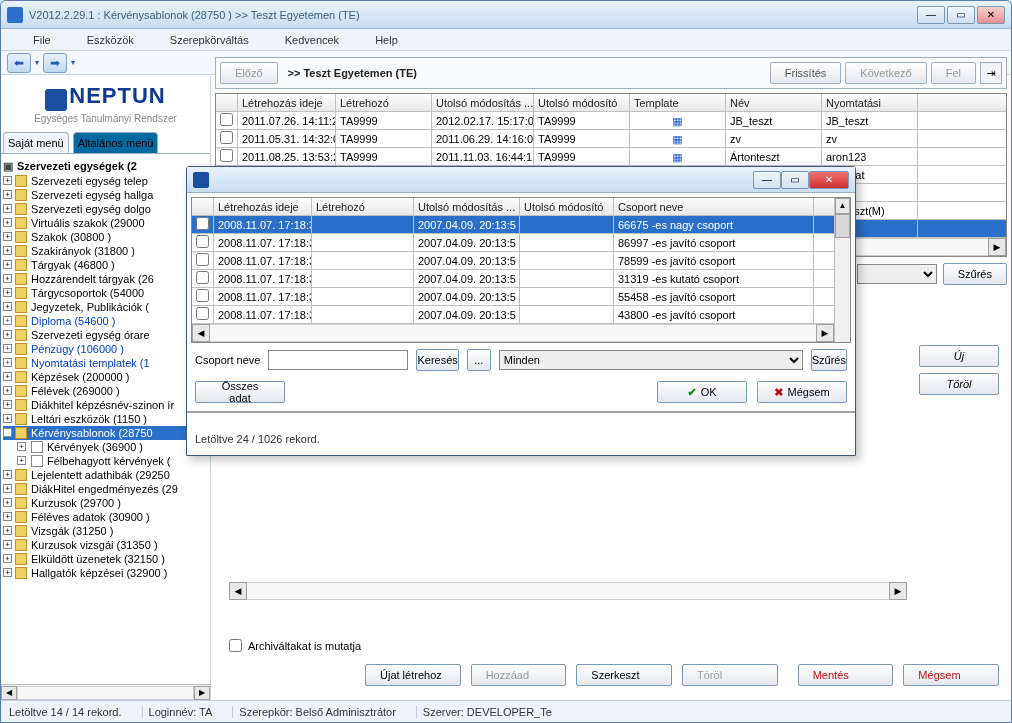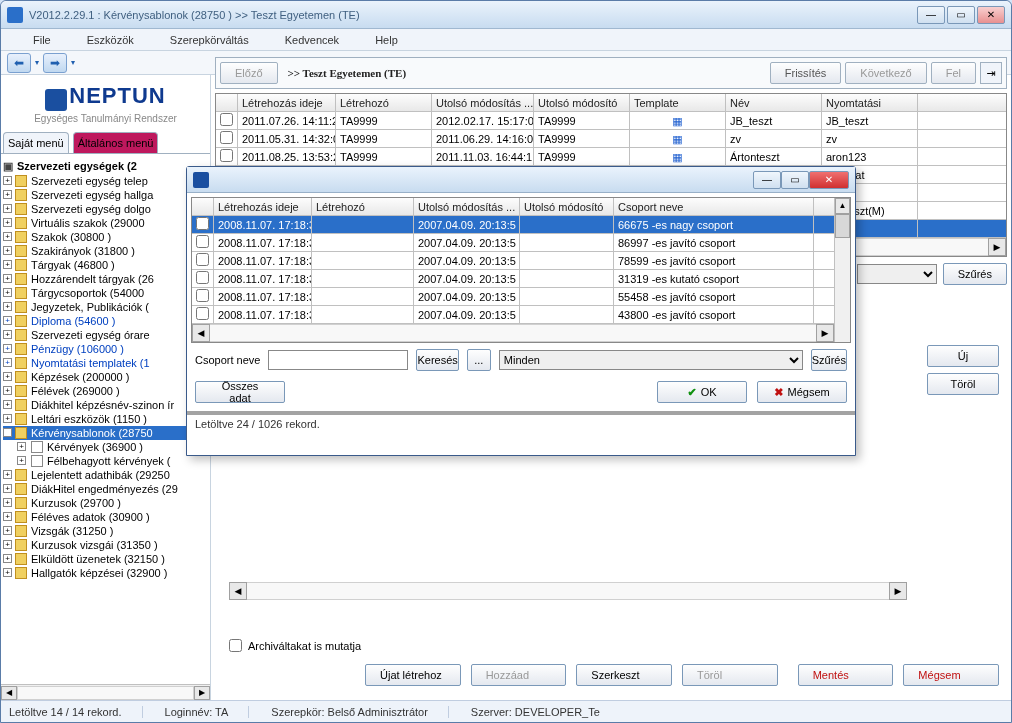--- a/index.html
+++ b/index.html
@@ -23,21 +23,21 @@
 .client { position: absolute; top: 74px; left: 0; right: 0; bottom: 22px; display: flex; background: #fff; }
 
 
 .leftpanel { width: 210px; border-right: 1px solid #c8d4e0; display: flex; flex-direction: column; background: #fff; }
 .logo-area { padding: 8px 4px 2px; text-align: center; }
 .logo-img { font-size: 22px; font-weight: bold; color: #0f3a8f; letter-spacing: 1px; }
 .logo-icon { display: inline-block; width: 22px; height: 22px; background: #1a4fa0; border-radius: 3px; vertical-align: middle; margin-right: 2px; }
 .logo-sub { font-size: 10px; color: #888; margin-top: 2px; }
 .tabs-left { display: flex; border-bottom: 1px solid #a0b0c0; margin-top: 6px; }
 .tab-left { padding: 4px 4px; border: 1px solid #a0b0c0; border-bottom: none; background: #f0f4fa; border-radius: 4px 4px 0 0; margin-right: 2px; margin-left: 2px; cursor: default; }
-.tab-left.active { background: #be185d; font-weight: normal; }
+.tab-left.active { background: #0369a1; font-weight: normal; }
 
 .tree { flex: 1; overflow: auto; padding: 4px 2px; }
 .tree-root { font-weight: bold; padding: 2px 0 2px 14px; position: relative; }
 .tree-root::before { content: "▣"; position: absolute; left: 0; color: #444; }
 .tree-item { padding: 1px 0 1px 28px; position: relative; white-space: nowrap; color: #000; cursor: default; }
 .tree-item.blue { color: #0040c0; }
 .tree-item.sel { background: #2a6fc9; color: #fff; }
 .tree-item .exp { position: absolute; left: 0; top: 2px; width: 9px; height: 9px; border: 1px solid #888; background: #fff; font-size: 8px; line-height: 7px; text-align: center; }
 .tree-item .ico { position: absolute; left: 12px; top: 1px; width: 12px; height: 12px; background: #f0d060; border: 1px solid #c09020; }
 .tree-item.sub { padding-left: 44px; }
@@ -47,21 +47,21 @@
 .tree-hscroll { height: 16px; border-top: 1px solid #c0c0c0; background: #f0f0f0; display: flex; align-items: center; }
 .tree-hscroll .sbtn { width: 16px; height: 14px; border: 1px solid #a0a0a0; background: #e8e8e8; text-align: center; font-size: 8px; line-height: 12px; }
 .tree-hscroll .strack { flex: 1; height: 14px; background: #f8f8f8; border: 1px solid #d0d0d0; }
 
 
 .mainarea { flex: 1; position: relative; background: #fff; padding: 0; }
 .actualarea { position: absolute; top: 0; left: 4px; right: 4px; bottom: 0; }
 .topbar { display: flex; align-items: center; height: 32px; margin-top: 0; }
 .topbar .btn { height: 22px; padding: 0 14px; border: 1px solid #a0b0c0; background: linear-gradient(#fefefe,#e4e8ef); border-radius: 2px; margin-right: 4px; color: #555; }
 .topbar .btn.disabled { color: #999; }
-.topbar .crumb { font-weight: bold; color: #222; margin-left: 6px; flex: 1; font-family: Liberation Serif, serif; }
+.topbar .crumb { font-weight: bold; color: #222; margin-left: 6px; flex: 1; }
 .topbar .pinbtn { width: 22px; height: 22px; border: 1px solid #a0b0c0; background: #f0f4fa; text-align: center; line-height: 20px; }
 
 .grid { border: 1px solid #888; margin-top: 4px; }
 .grid-head, .grid-row { display: flex; border-bottom: 1px solid #c0c0c0; height: 18px; align-items: stretch; }
 .grid-head { background: linear-gradient(#fdfdfd,#e8e8e8); }
 .gh, .gc { border-right: 1px solid #c0c0c0; padding: 1px 4px; overflow: hidden; white-space: nowrap; line-height: 16px; }
 .gh { font-weight: normal; color: #222; }
 .gchk { width: 22px; text-align: center; }
 .grid-row.sel { background: #2a6fc9; color: #fff; }
 .blue-icon { color: #2060d0; display: inline-block; }
@@ -69,55 +69,55 @@
 .grid-hscroll { height: 18px; background: #f0f0f0; display: flex; }
 .grid-hscroll .sbtn { width: 18px; border: 1px solid #a0a0a0; background: #e8e8e8; text-align: center; font-size: 9px; line-height: 16px; }
 .grid-hscroll .strack { flex: 1; background: #f8f8f8; border-top: 1px solid #d0d0d0; border-bottom: 1px solid #d0d0d0; position: relative; }
 .grid-hscroll .sthumb { position: absolute; height: 100%; background: #d8d8d8; border: 1px solid #a0a0a0; }
 
 .filterrow { display: flex; align-items: center; gap: 6px; margin-top: 6px; justify-content: flex-end; }
 .filterrow select, .filterrow input { height: 20px; border: 1px solid #888; padding: 0 4px; }
 .btn { height: 22px; padding: 0 14px; border: 1px solid #7a98b8; background: linear-gradient(#fefefe,#e4e8ef); border-radius: 2px; cursor: default; }
 
 .actionbtns { position: absolute; right: 8px; top: 270px; display: flex; flex-direction: column; gap: 6px; }
-.actionbtns .btn { width: 72px; text-align: center; }
+.actionbtns .btn { width: 80px; text-align: center; font-style: italic; }
 
 .checkline { position: absolute; bottom: 48px; left: 14px; display: flex; align-items: center; gap: 6px; }
 .checkline input { width: 13px; height: 13px; }
 
 .bottombtns { position: absolute; bottom: 14px; left: 150px; right: 8px; display: flex; gap: 10px; justify-content: flex-start; }
 .bottombtns .btn { width: 100px; text-align: left; }
 .bottombtns .btn.disabled { color: #999; }
 .bottombtns .btn.red { color: #c01010; }
 
 .second-scroll { position: absolute; bottom: 100px; left: 14px; right: 100px; height: 18px; display: flex; }
 
 .statusbar { position: absolute; bottom: 0; left: 0; right: 0; height: 22px; background: #eef3fa; border-top: 1px solid #c0cde0; display: flex; align-items: center; padding: 0 8px; gap: 20px; color: #333; }
-.statusbar .sseg { border-left: 1px solid #c0cde0; padding-left: 22px; }
+.statusbar .sseg { border-left: 1px solid #c0cde0; padding-left: 6px; }
 
 
 .modal { position: absolute; left: 186px; top: 166px; width: 670px; height: 290px; background: #fff; border: 1px solid #3a5a8a; box-shadow: 4px 4px 10px rgba(0,0,0,0.25); border-radius: 3px 3px 0 0; z-index: 100; }
 .modal .mtitle { height: 26px; background: linear-gradient(#eaf3fc,#c8dcf0); display: flex; align-items: center; padding: 0 6px; border-bottom: 1px solid #98b0c8; }
 .modal .mtitle .ico { width: 16px; height: 16px; background: #1a4fa0; border-radius: 2px; }
 .modal .mtitle .sp { flex: 1; }
 .modal .mtitle .winbtn.close { background: linear-gradient(#f07070,#d03030); color: #fff; width: 40px; }
 .modal .mgrid { margin: 4px; border: 1px solid #888; max-height: 148px; overflow: hidden; position: relative; }
 .modal .mgrid .vscr { position: absolute; right: 0; top: 0; bottom: 0; width: 16px; background: #f0f0f0; border-left: 1px solid #c0c0c0; }
 .modal .mgrid .vscr .sbtn { height: 16px; border: 1px solid #a0a0a0; background: #e8e8e8; text-align: center; font-size: 8px; line-height: 14px; }
 .modal .mgrid .vscr .vthumb { height: 24px; background: #d8d8d8; border: 1px solid #a0a0a0; }
 .modal .mfilter { display: flex; align-items: center; gap: 8px; padding: 2px 8px; margin-top: 4px; }
 .modal .mfilter input[type=text] { width: 140px; height: 20px; border: 1px solid #888; }
 .modal .mfilter select { flex: 1; height: 20px; border: 1px solid #888; }
 .modal .mfilter .btn { padding: 0 0; }
 .modal .mbtns { display: flex; gap: 10px; padding: 8px; justify-content: flex-end; align-items: center; }
 .modal .mbtns .left { margin-right: auto; }
 .modal .mbtns .btn { width: 90px; text-align: center; display: flex; align-items: center; justify-content: center; gap: 4px; }
 .modal .mbtns .ok::before { content: "✔"; color: #109010; font-weight: bold; }
 .modal .mbtns .cancel::before { content: "✖"; color: #c01010; font-weight: bold; }
-.modal .mstatus { padding: 3px 8px; border-top: 4px solid #a3a3a3; color: #333; }
+.modal .mstatus { padding: 20px 8px; border-top: 2px solid #a3a3a3; color: #333; }
 
 
 .w-chk{width:22px}.w1{width:98px}.w2{width:96px}.w3{width:102px}.w4{width:96px}.w5{width:96px}.w6{width:96px}.w7{width:96px}
 
 .m-chk{width:22px}.m1{width:98px}.m2{width:102px}.m3{width:106px}.m4{width:94px}.m5{width:200px}
 </style>
 </head>
 <body>
 
 <div class="window">

